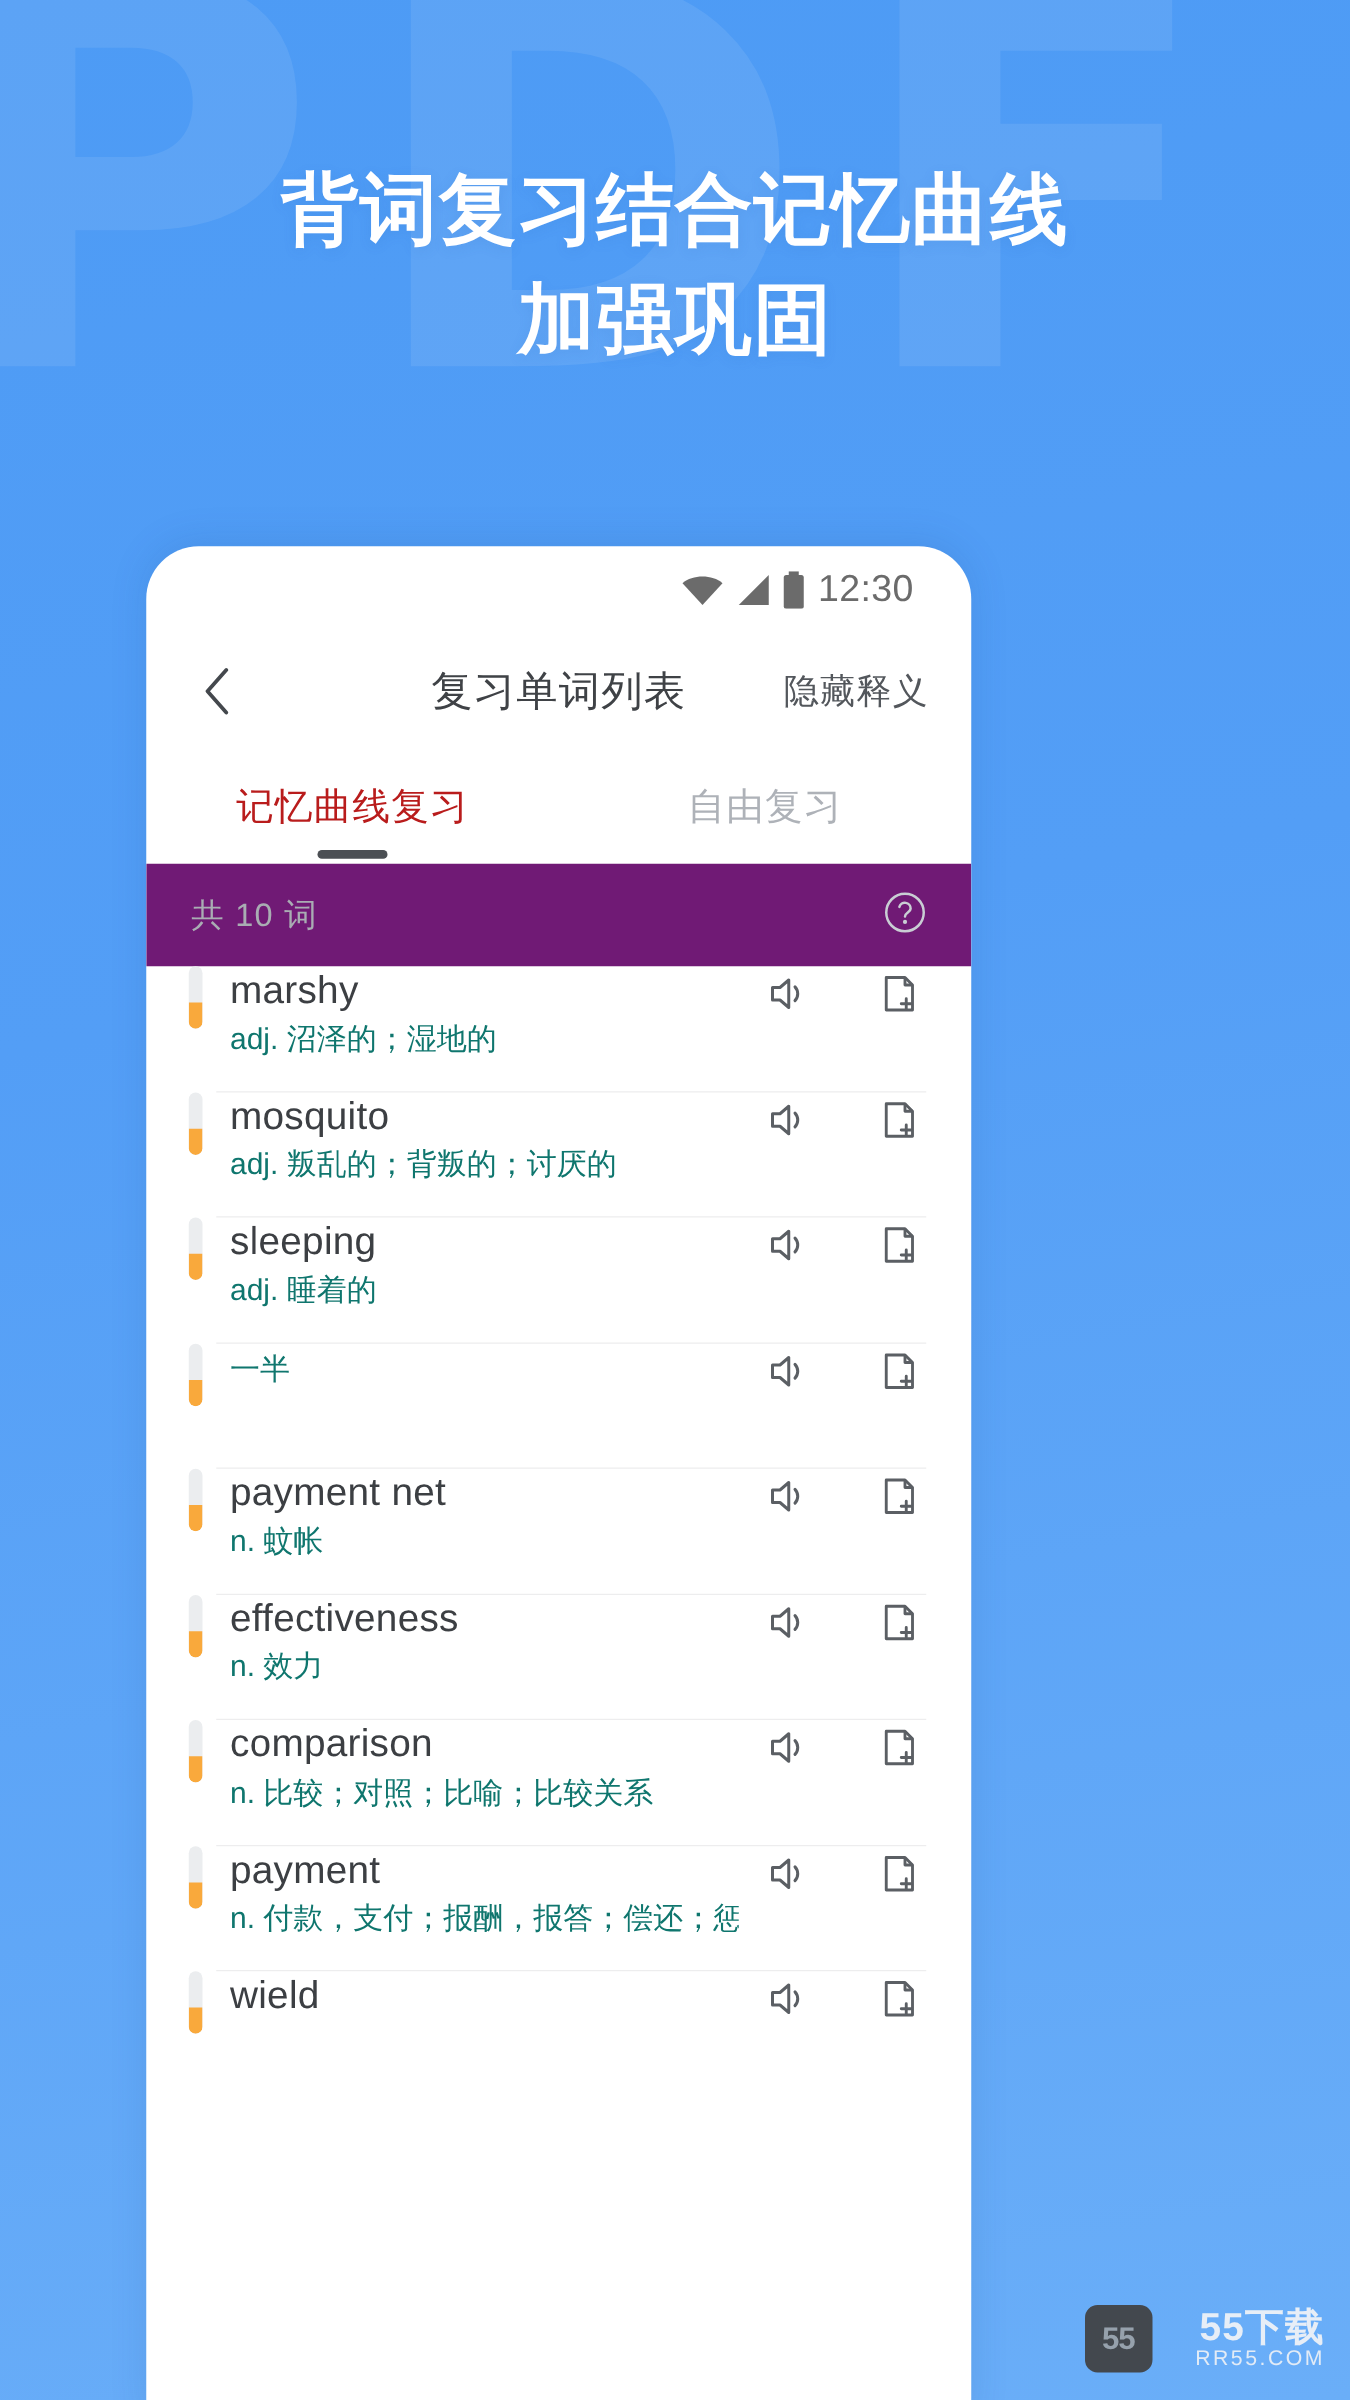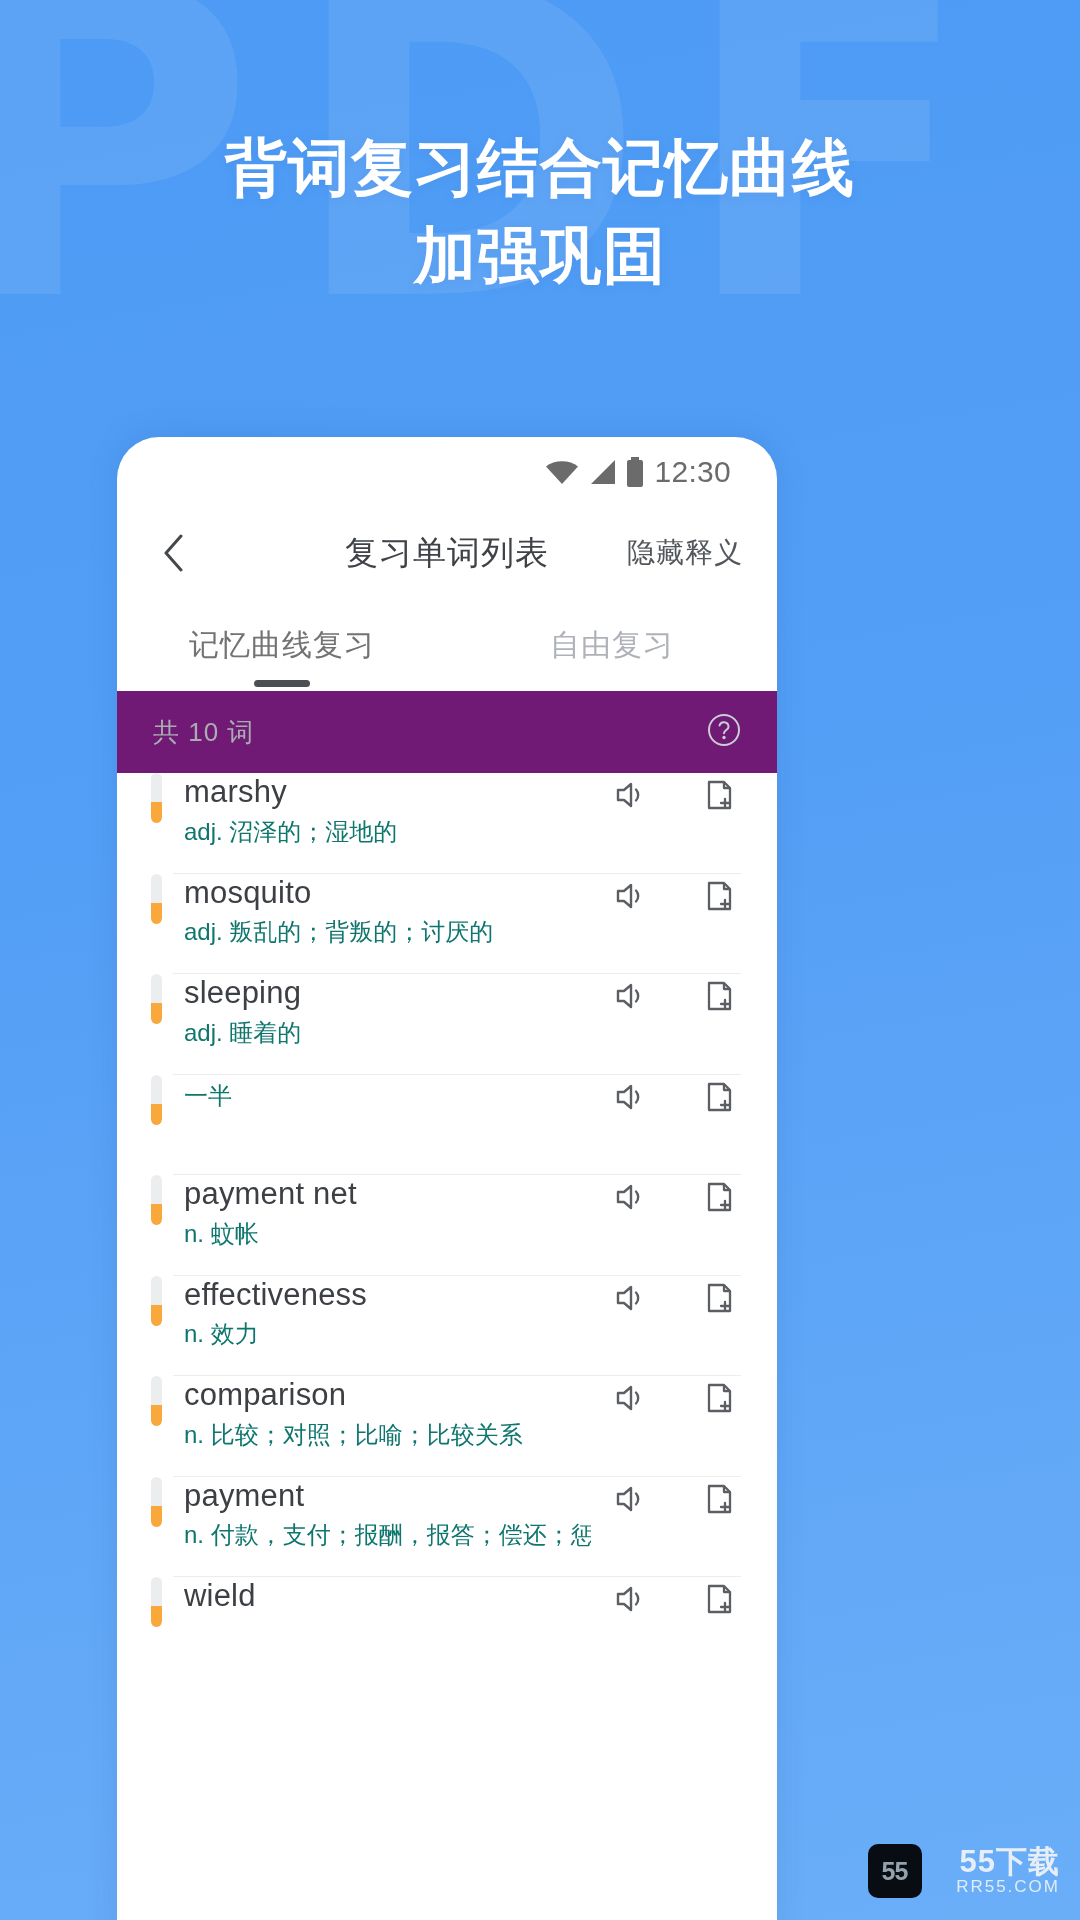--- a/index.html
+++ b/index.html
@@ -68,21 +68,21 @@
     z-index:2;
   }
 
   
   .tabs{ display:flex; height:92px; }
   .tab{
     flex:1; display:flex; flex-direction:column;
     align-items:center; justify-content:center; position:relative;
   }
   .tab-label{ font-size:30px; letter-spacing:1px; }
-  .tab.active .tab-label{ color:#737373; }
+  .tab.active .tab-label{ color:#b91c1c; }
   .tab.inactive .tab-label{ color:#aeb2b8; }
   .tab-underline{
     position:absolute; bottom:4px; width:56px; height:7px;
     background:#4b4f54; border-radius:4px;
   }
 
   
   .countbar{
     background:#701a75; height:82px;
     display:flex; align-items:center; justify-content:space-between;
@@ -125,21 +125,21 @@
   .ricon{ width:44px; height:44px; display:flex; align-items:center; justify-content:center; }
 
   
   .badge{
     position:absolute; right:20px; bottom:22px;
     display:flex; align-items:center; gap:10px;
     opacity:.92;
   }
   .badge-sq{
     width:54px; height:54px; border-radius:10px;
-    background:#000000; color:#9aa0a6;
+    background:#404040; color:#9aa0a6;
     display:flex; align-items:center; justify-content:center;
     font-size:25px; font-weight:700; letter-spacing:-1px;
   }
   .badge-txt{ line-height:1.05; }
   .badge-main{ font-size:31px; font-weight:700; color:#f2f4f7; letter-spacing:1px;margin-left:28px;}
   .badge-sub{ font-size:17px; color:#edf1f6; letter-spacing:2px; text-align:right;}
 </style>
 </head>
 <body>
 

